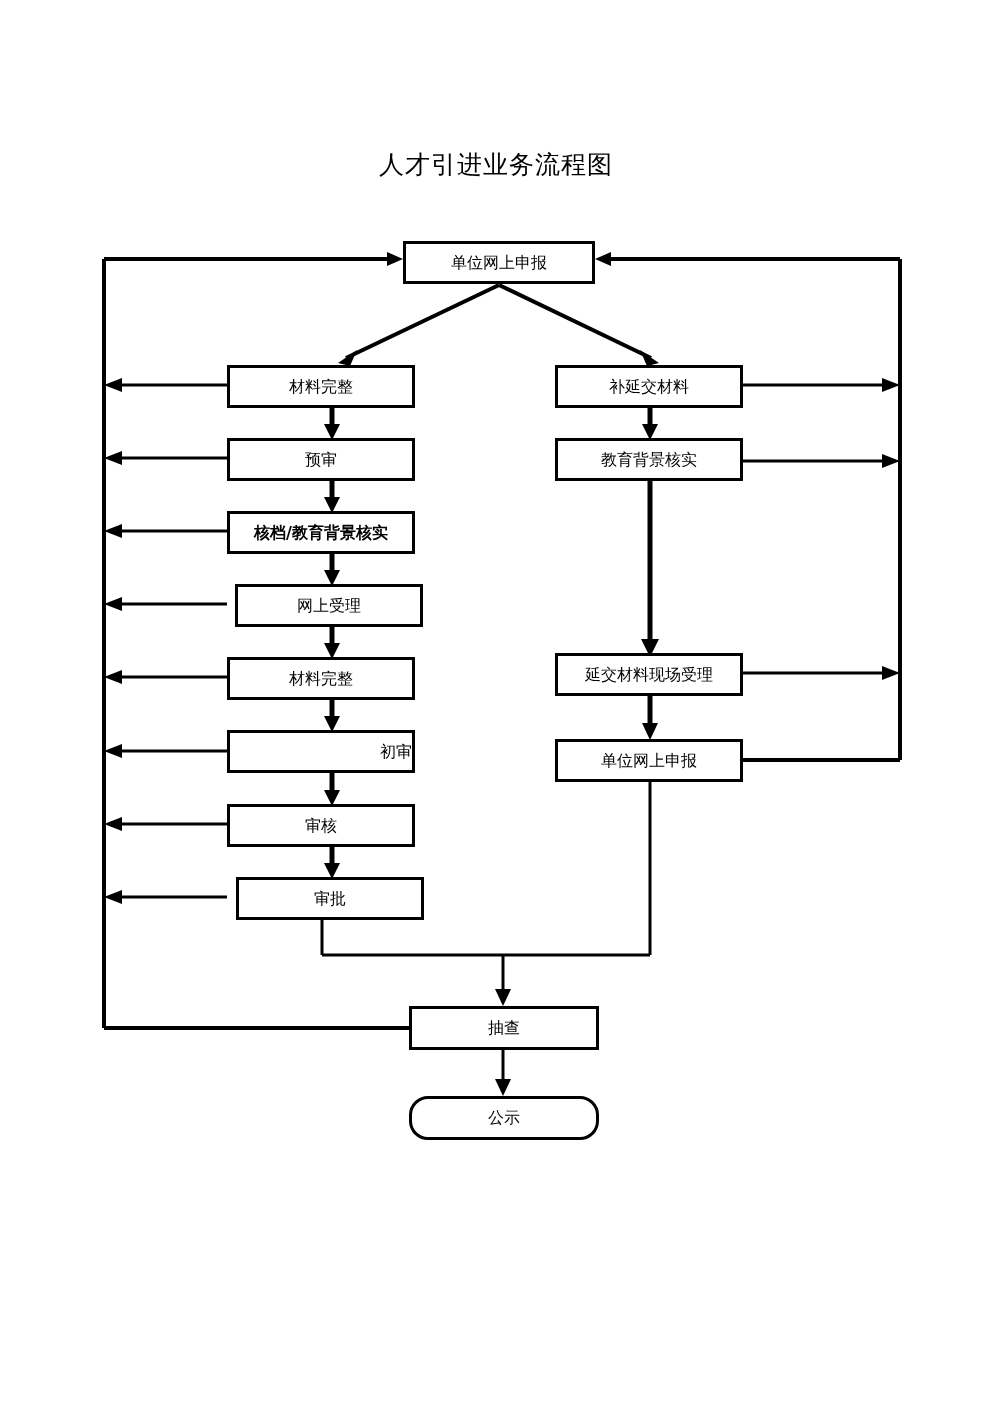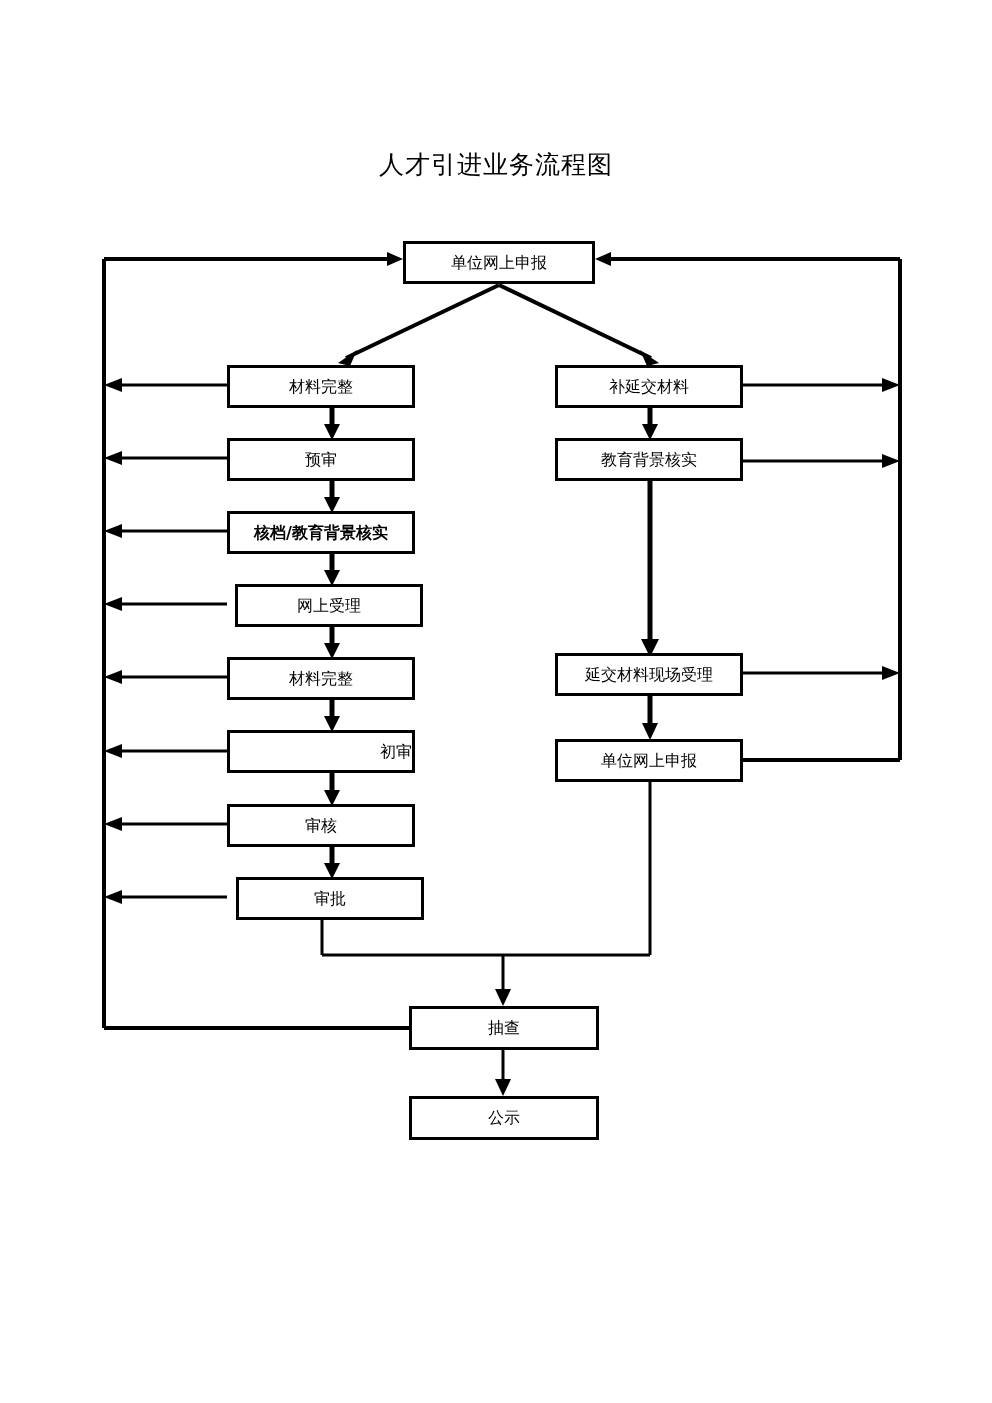--- a/index.html
+++ b/index.html
@@ -231,17 +231,17 @@
   </div>
 
   <div class="node" style="left:555px; top:739px; width:188px; height:43px;">
     <span>单位网上申报</span>
   </div>
 
   <div class="node" style="left:409px; top:1006px; width:190px; height:44px;">
     <span>抽查</span>
   </div>
 
-  <div class="node" style="left:409px; top:1096px; width:190px; height:44px;">
+  <div class="node" style="left:409px; top:1096px; width:190px; height:44px;border-radius:19px;">
     <span>公示</span>
   </div>
 
 </div>
 
 </body></html>

